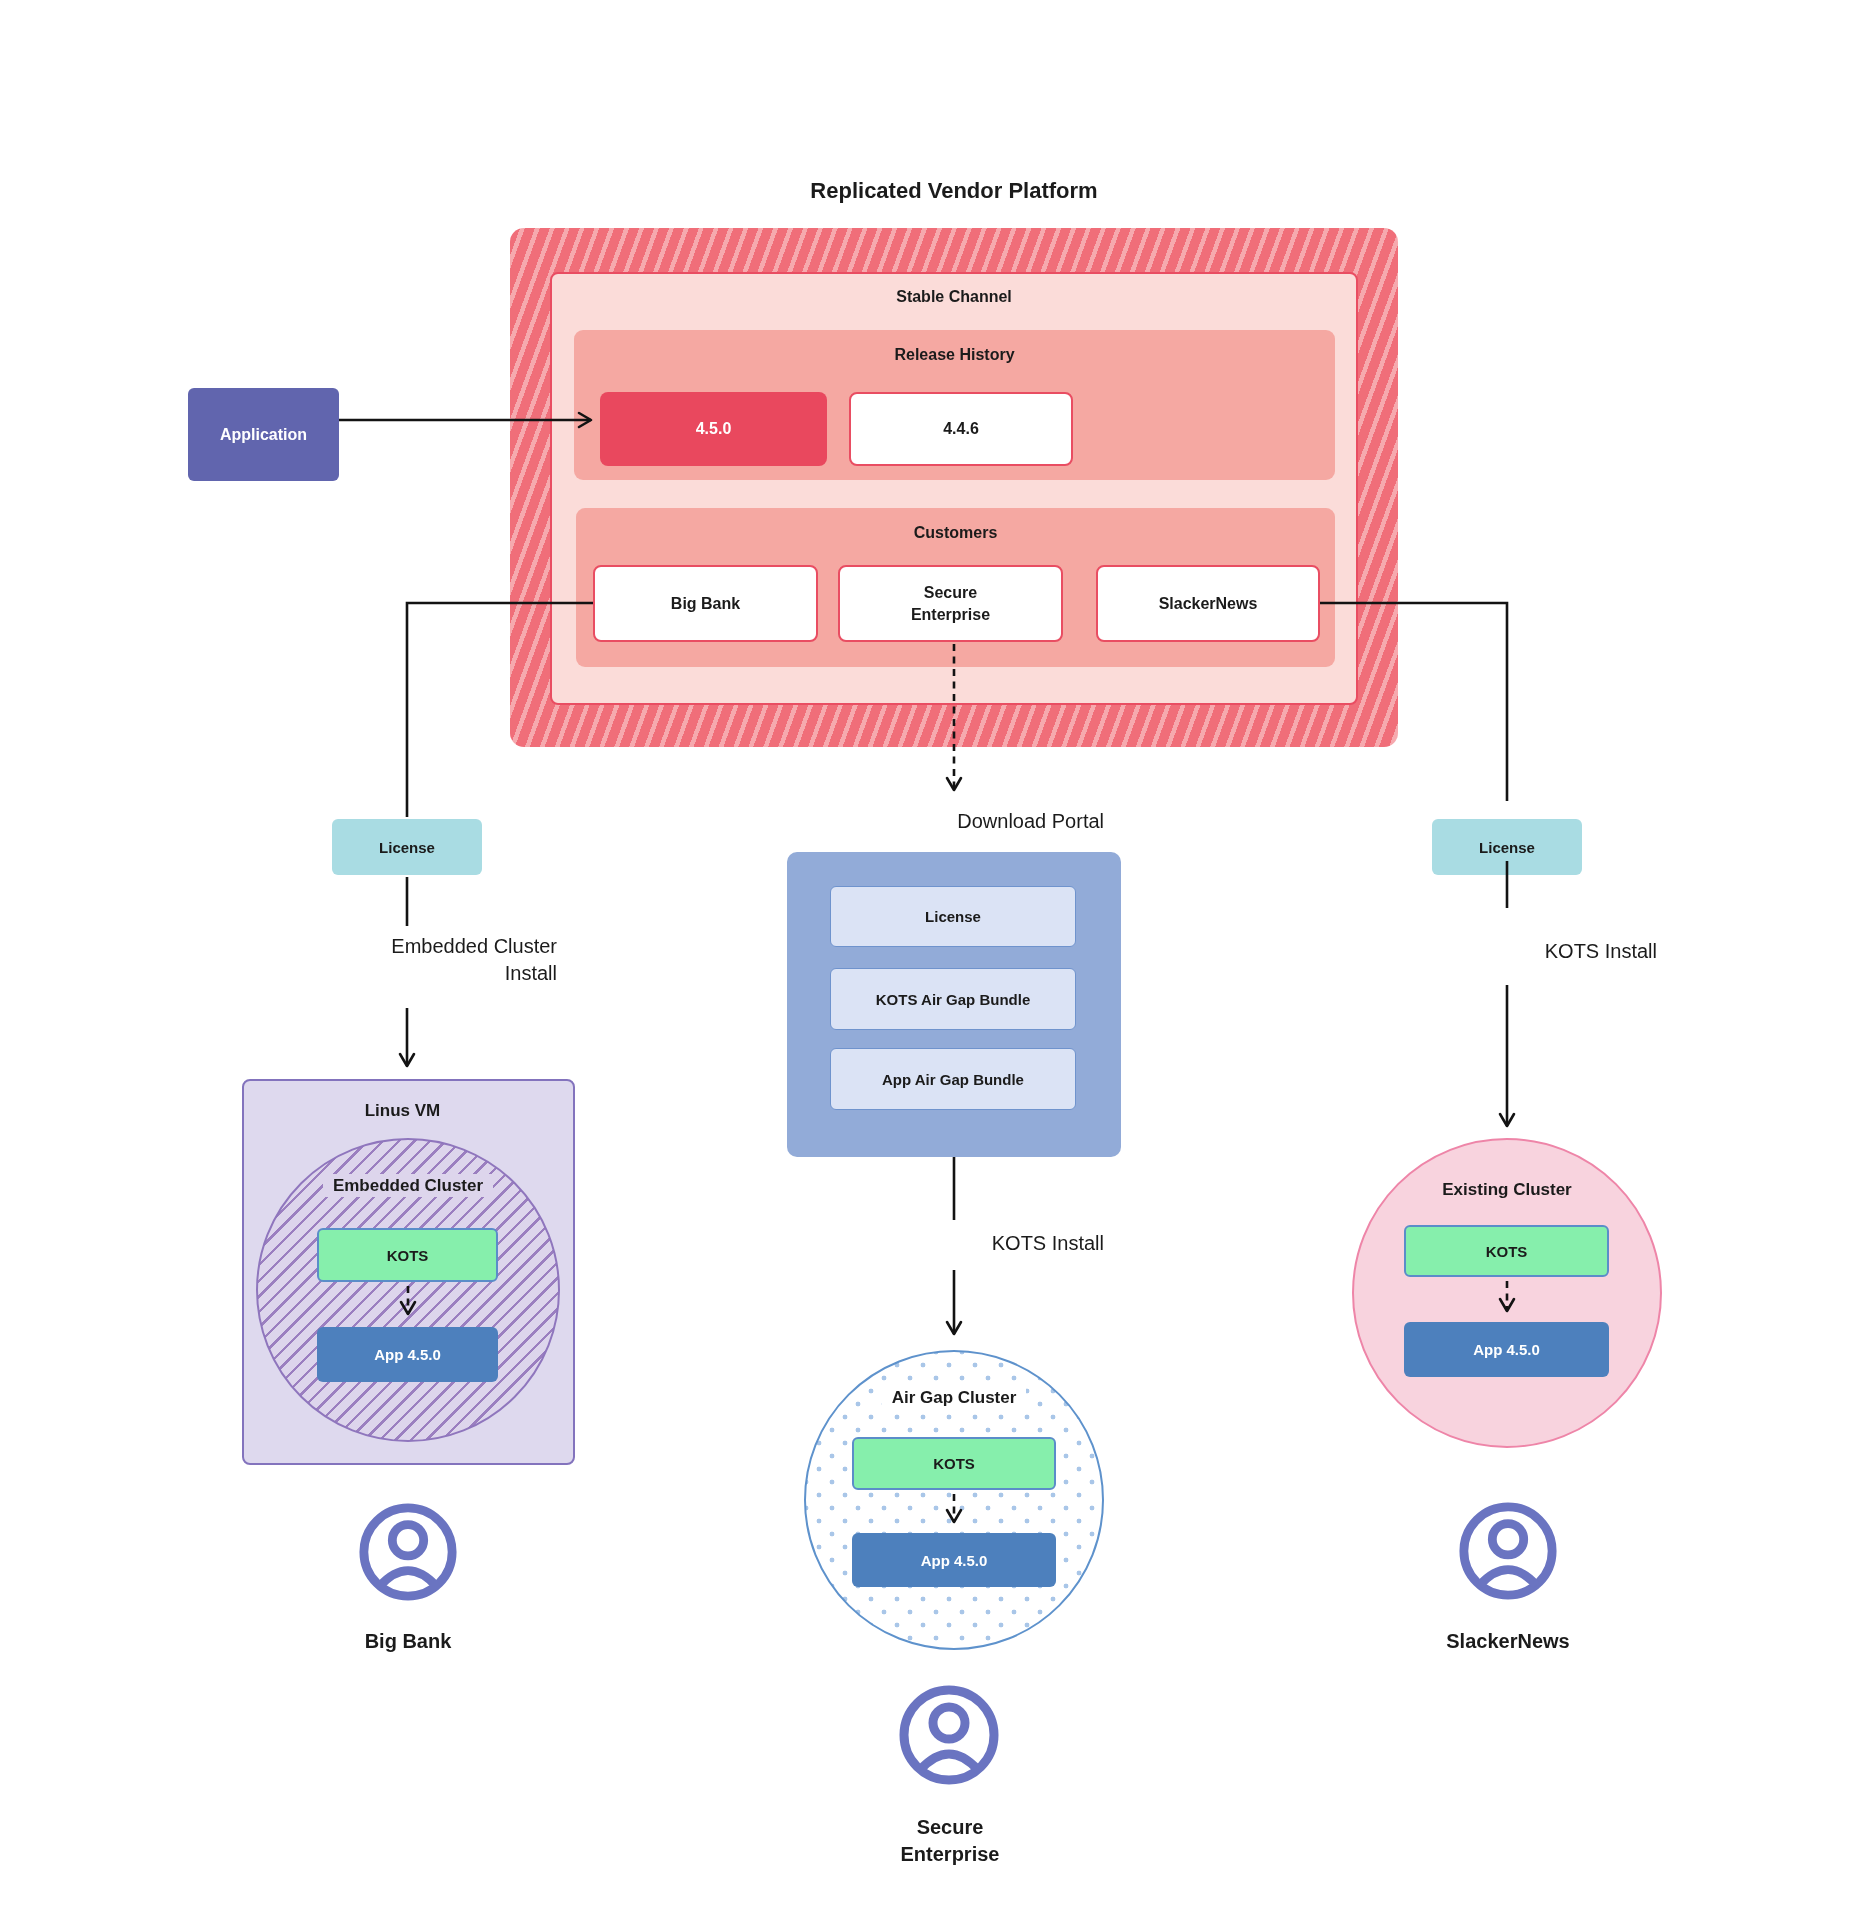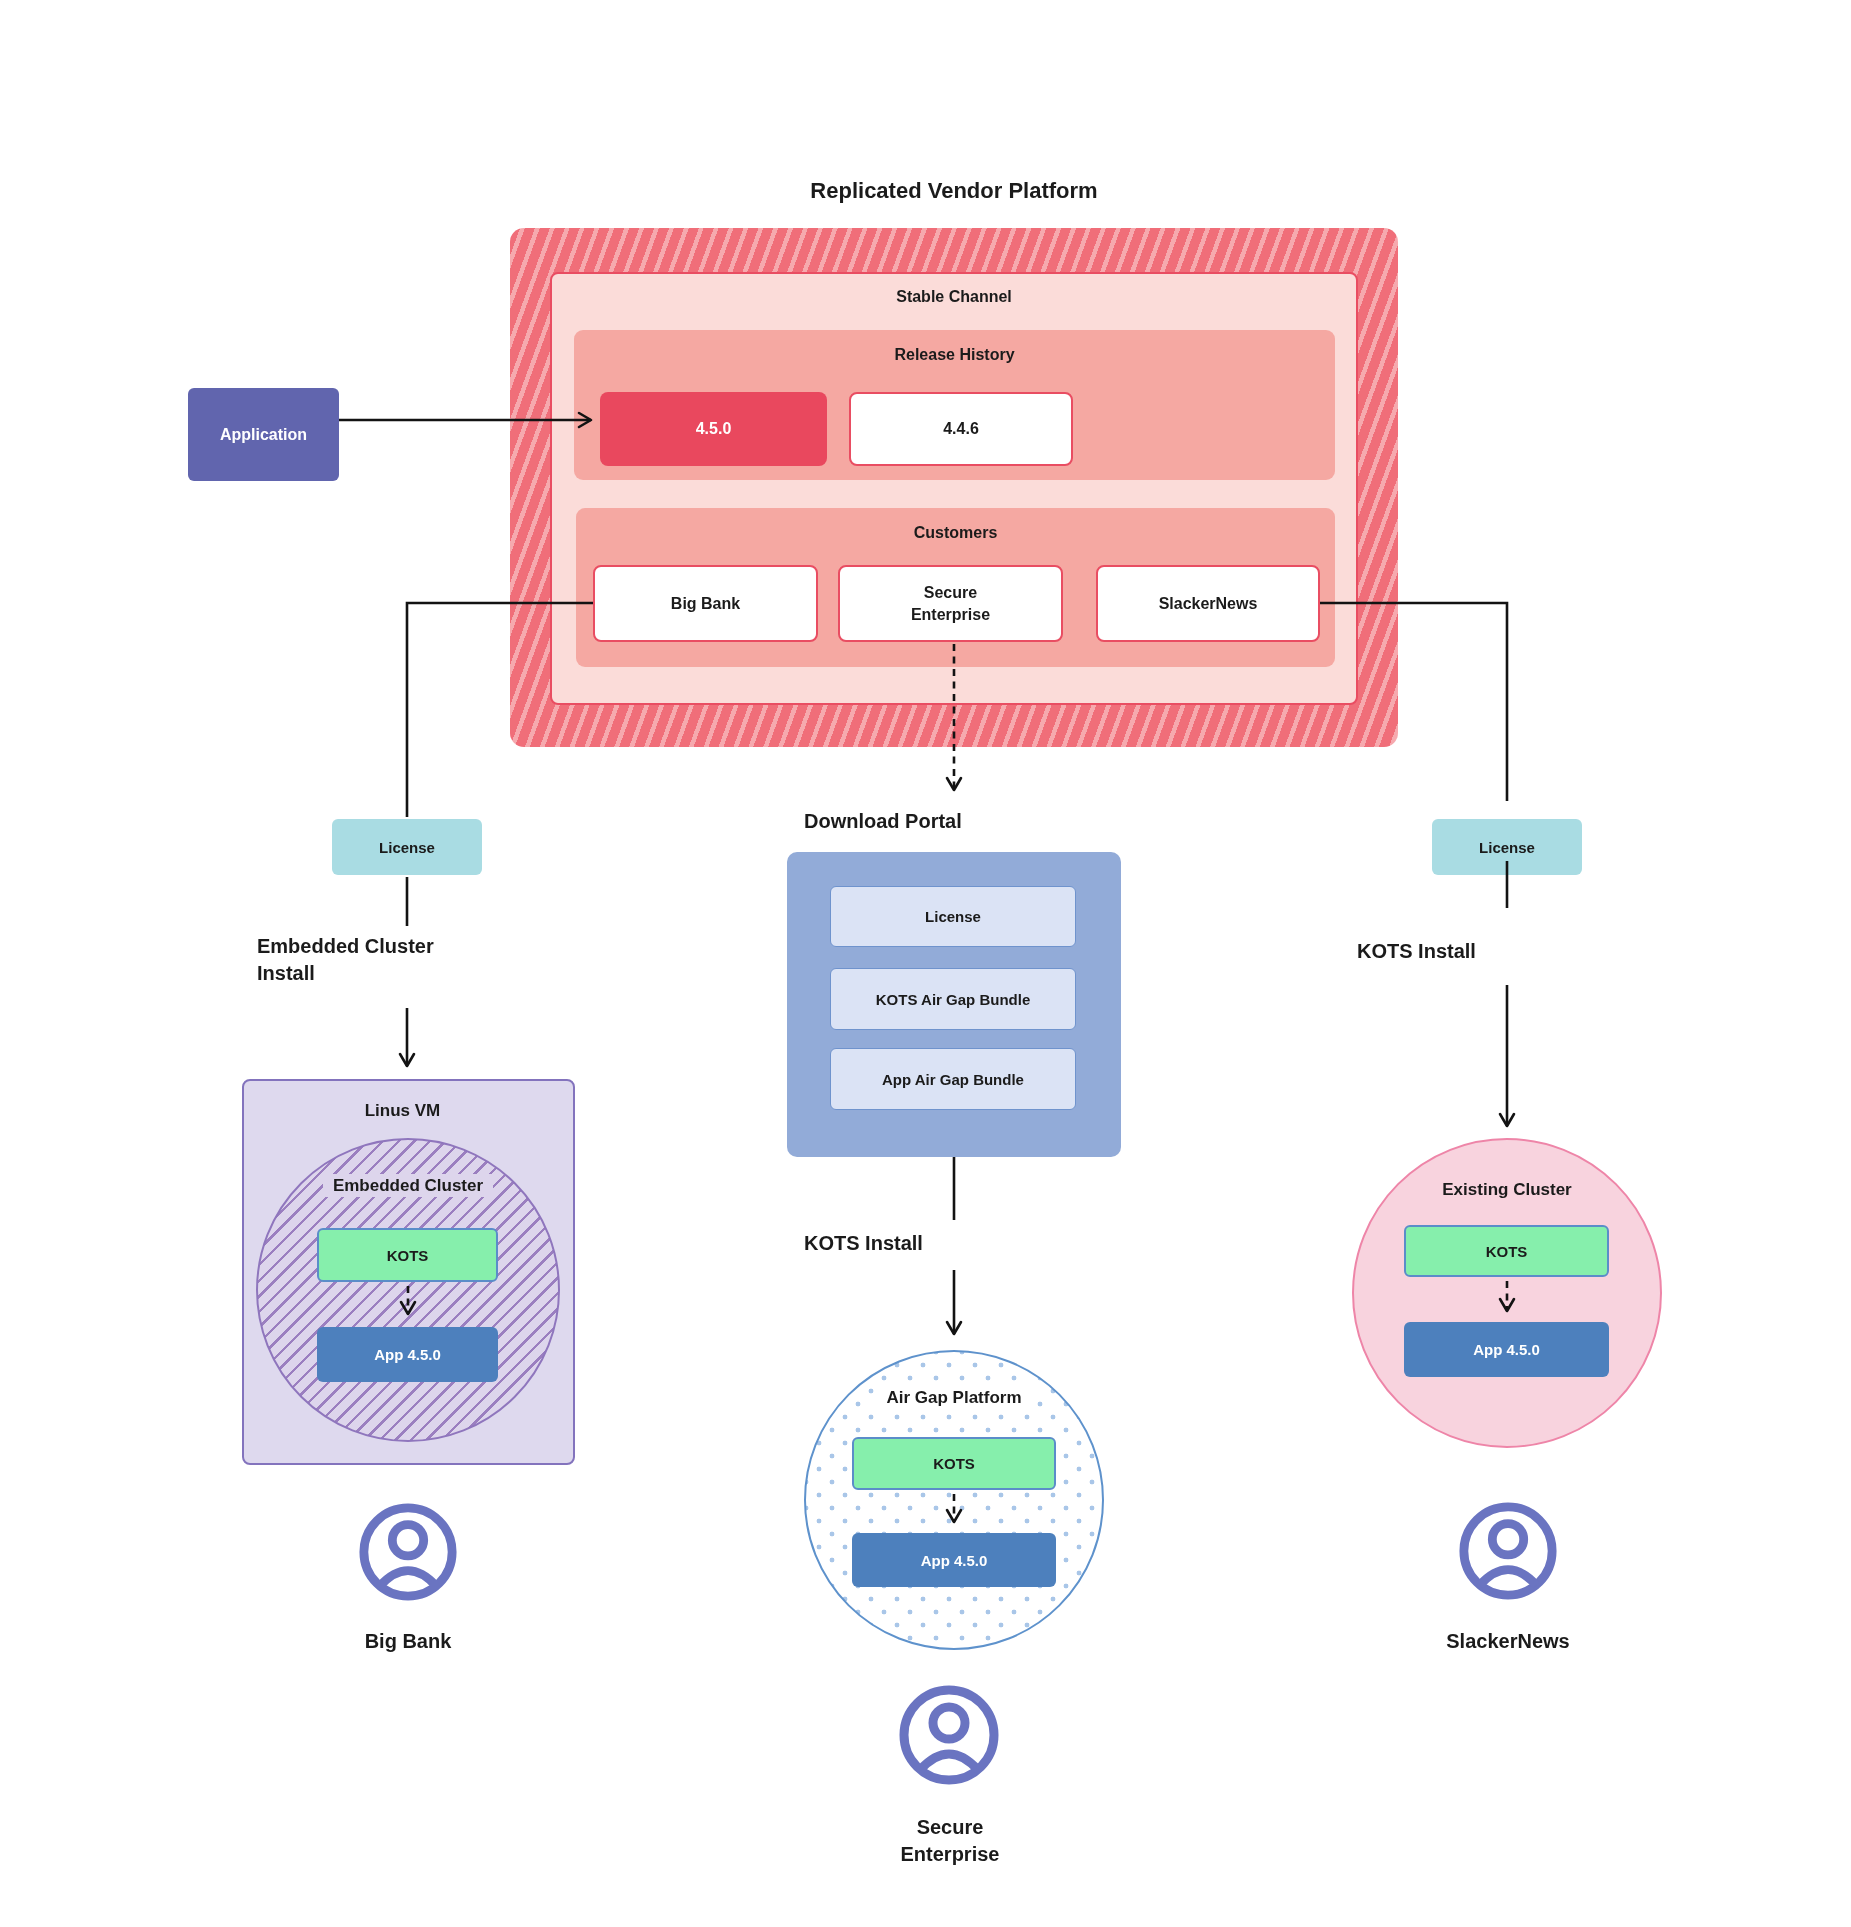--- a/index.html
+++ b/index.html
@@ -23,21 +23,21 @@
   .salmon-box { background:#f5a8a2; border-radius:9px; }
   .sec-label { position:absolute; top:14px; left:0; right:0; text-align:center; font-size:16px; font-weight:600; }
   .rel-red { background:#e9485e; border-radius:8px; color:#ffffff; font-size:16px; font-weight:600; }
   .rel-white { background:#ffffff; border:2px solid #e94d62; border-radius:8px; font-size:16px; font-weight:600; }
   .cust-box { background:#ffffff; border:2px solid #e94d62; border-radius:8px; font-size:16px; font-weight:600; line-height:22px; }
 
   .app-box { background:#6165ae; border-radius:6px; color:#ffffff; font-size:16px; font-weight:600; }
 
   .license-box { background:#a9dce3; border-radius:6px; font-size:15px; font-weight:600; }
 
-  .flow-label { font-size:20px; font-weight:700; text-align:left; line-height:27px; }
+  .flow-label { font-size:20px; font-weight:400; text-align:right; line-height:27px; }
 
   .portal-box { background:#92abd8; border-radius:10px; }
   .portal-item { background:#dbe3f5; border:1.5px solid #6f93cd; border-radius:6px; font-size:15px; font-weight:600; }
 
   .vm-box { background:#ded9ee; border:2px solid #8373bd; border-radius:8px; }
   .vm-label { position:absolute; top:20px; left:0; right:12px; text-align:center; font-size:17px; font-weight:600; }
 
   .circle { border-radius:50%; }
   .embedded-circle {
     border:2.5px solid #8f76bd;
@@ -143,21 +143,21 @@
     <span>KOTS Air Gap Bundle</span>
   </div>
   <div class="abs flex portal-item" style="left:830px; top:1048px; width:246px; height:62px;">
     <span>App Air Gap Bundle</span>
   </div>
 
   <div class="abs flow-label" style="left:804px; top:1230px; width:300px;">KOTS Install</div>
 
   <div class="abs circle airgap-circle" style="left:804px; top:1350px; width:300px; height:300px;"></div>
   <div class="abs circle-label" style="left:804px; top:1388px; width:300px;">
-    <span class="pad" style="background:#ffffff;">Air Gap Platform</span>
+    <span class="pad" style="background:#ffffff;">Air Gap Cluster</span>
   </div>
   <div class="abs flex kots-box" style="left:852px; top:1437px; width:204px; height:53px;">
     <span>KOTS</span>
   </div>
   <div class="abs flex appv-box" style="left:852px; top:1533px; width:204px; height:54px;">
     <span>App 4.5.0</span>
   </div>
 
   <div class="abs" style="left:897px; top:1683px;">
     <svg viewBox="0 0 104 104" width="104" height="104">

